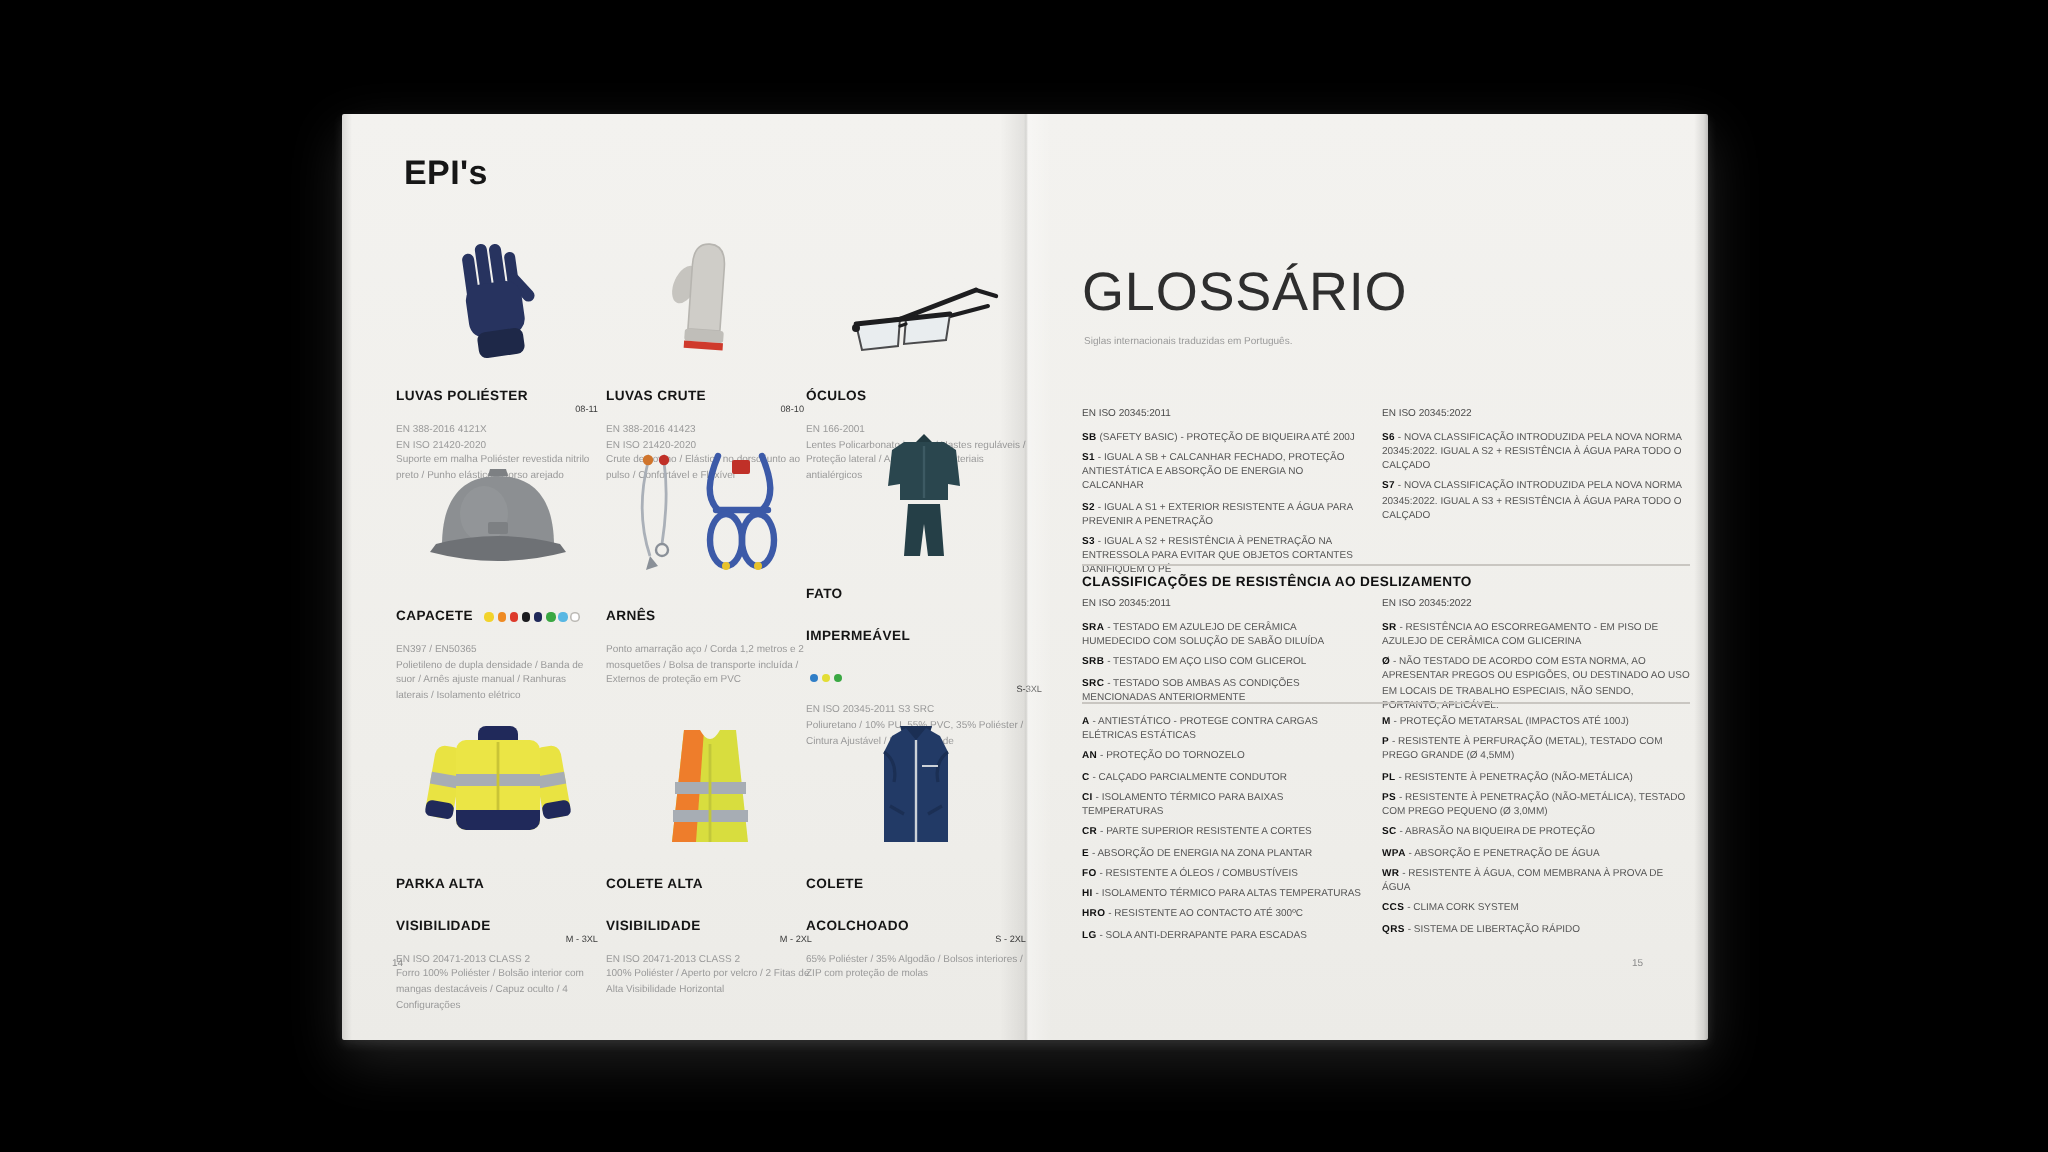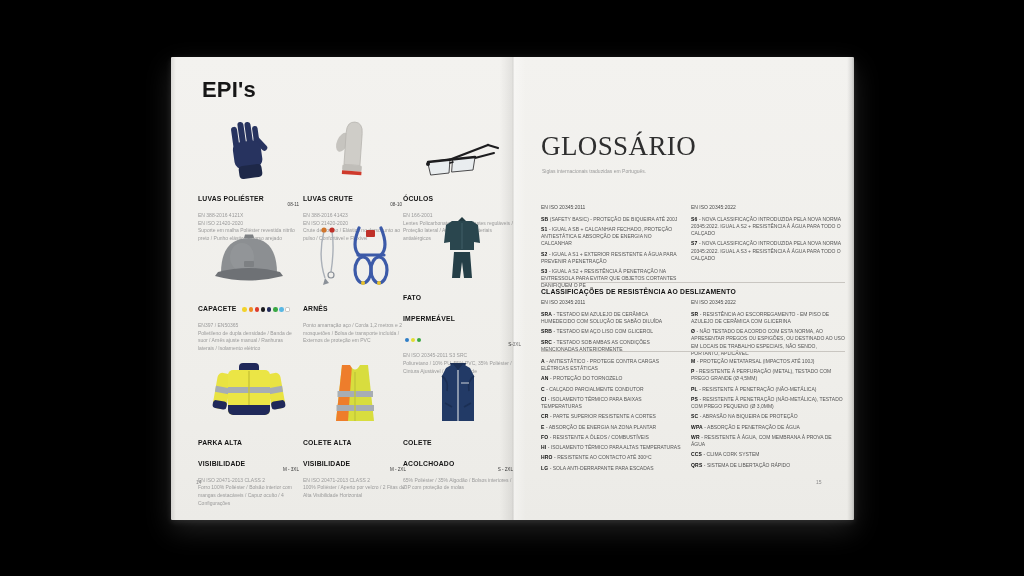--- a/index.html
+++ b/index.html
@@ -9,37 +9,37 @@
           background:linear-gradient(180deg,#f3f2ef 0%,#efeeea 70%,#ecebe7 100%);
           box-shadow:0 10px 28px rgba(150,150,150,.22), 0 2px 6px rgba(120,120,120,.25);
           border-radius:1px;}
   .gutter{position:absolute;left:329px;top:0;width:26px;height:463px;
           background:linear-gradient(90deg,rgba(0,0,0,0) 0%,rgba(0,0,0,.07) 46%,rgba(0,0,0,.12) 50%,rgba(255,255,255,.35) 54%,rgba(0,0,0,0) 100%);}
   .stack-edge{position:absolute;right:0;top:0;width:7px;height:463px;
           background:linear-gradient(90deg,rgba(0,0,0,0),rgba(0,0,0,.10) 70%,rgba(0,0,0,.22));}
   .left-edge{position:absolute;left:0;top:0;width:5px;height:463px;
           background:linear-gradient(90deg,rgba(0,0,0,.10),rgba(0,0,0,0));}
 
-  .epis{position:absolute;left:31px;top:20px;font-size:22px;font-weight:bold;color:#161616;letter-spacing:.2px;}
+  .epis{position:absolute;left:31px;top:20px;font-size:17px;font-weight:bold;color:#161616;letter-spacing:.2px;}
   .pagenum{position:absolute;font-size:5px;color:#8a8a8a;}
   .pn-left{left:25px;top:422px;}
 
   .product{position:absolute;}
   .pimg{display:flex;align-items:flex-end;justify-content:center;}
   .prow{display:flex;justify-content:space-between;align-items:flex-end;margin-top:5px;}
   .pnamewrap{line-height:1.3;}
   .pname{font-weight:bold;font-size:6.8px;letter-spacing:.2px;color:#141414;text-transform:uppercase;}
   .psize{font-size:4.6px;color:#3a3a3a;white-space:nowrap;padding-left:3px;}
   .pdesc{margin-top:5px;font-size:5px;line-height:1.55;color:#9a9a9a;white-space:pre-line;}
   .dots{white-space:nowrap;}
   .dot{width:4.6px;height:4.6px;border-radius:50%;display:inline-block;margin-left:1.5px;vertical-align:-.5px;}
   .dot-o{box-shadow:inset 0 0 0 .8px #bdbbb6;background:#fff !important;}
 
   .gpage{position:absolute;left:370px;top:0;width:304px;height:463px;}
-  .gtitle{position:absolute;top:74px;left:0;font-size:27px;font-weight:400;color:#2e2e2e;letter-spacing:.4px;font-family:Liberation Serif, serif;}
+  .gtitle{position:absolute;top:74px;left:0;font-size:27px;font-weight:400;color:#2e2e2e;letter-spacing:.4px;}
   .gsub{position:absolute;top:111px;left:1px;font-size:5px;color:#9a9a9a;}
   .gblock{position:absolute;left:0;width:304px;}
   .gcols{display:flex;gap:8px;}
   .gcol1{width:142px;flex:none;}
   .gcol2{width:154px;flex:none;}
   .stdlabel{font-size:5px;color:#4a4a4a;margin-bottom:6px;}
   .entry{font-size:5px;line-height:1.42;color:#555;margin-bottom:3.2px;}
   .entry b{color:#101010;letter-spacing:.2px;}
   .gsecheader{font-size:6.8px;font-weight:bold;color:#101010;letter-spacing:.2px;margin-bottom:4px;}
   .grule{position:absolute;left:0;width:304px;border-top:1px solid #c9c6c1;}

